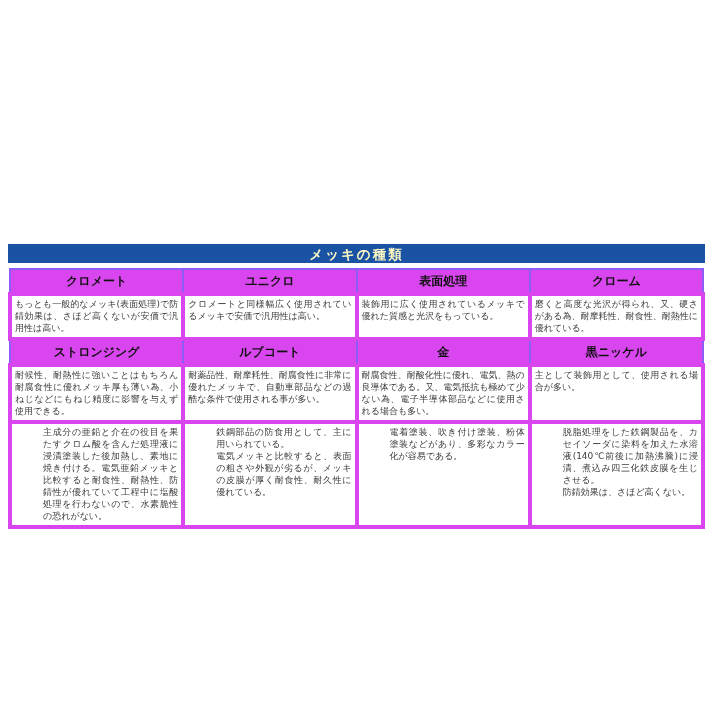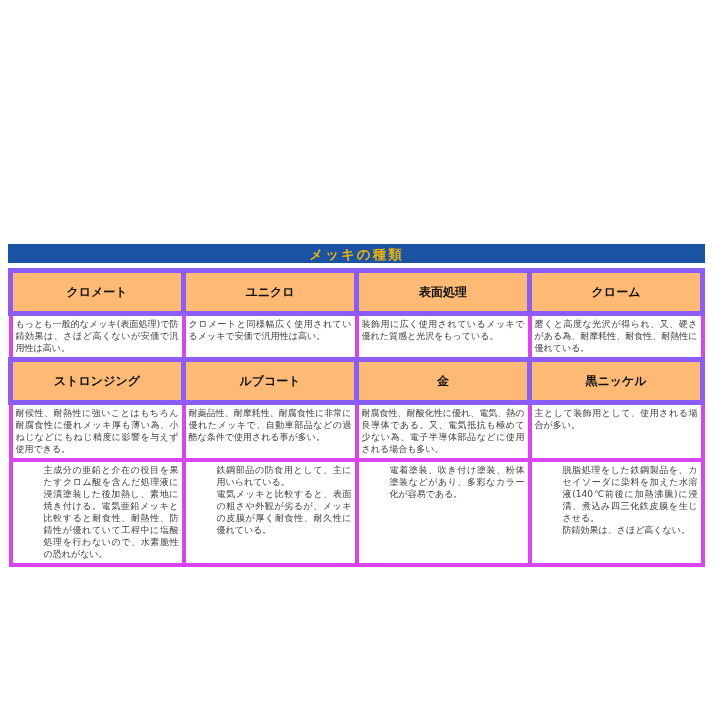--- a/index.html
+++ b/index.html
@@ -16,41 +16,41 @@
     left: 8px;
     top: 244px;
     width: 697px;
   }
   .title-bar {
     height: 19px;
     background: #1b53a4;
     text-align: center;
   }
   .title-bar span {
-    color: #eab308;
+    color: #fef9c3;
     font-weight: bold;
     font-size: 13.5px;
     line-height: 19px;
     letter-spacing: 2px;
   }
   table.plating {
     margin-top: 5px;
     width: 697px;
     table-layout: fixed;
     border-collapse: collapse;
     border: 1px solid #7a7a7a;
   }
   table.plating th {
-    background: #fdba74;
-    border: 5px solid #8b5cf6;
+    background: #d946ef;
+    border: 2px solid #8b5cf6;
     font-size: 12px;
     font-weight: bold;
     color: #111111;
     height: 20px;
-    padding: 9px 2px;
+    padding: 1px 2px;
     text-align: center;
   }
   table.plating td {
     border: 4px solid #d946ef;
     background: #ffffff;
     vertical-align: top;
     font-size: 9px;
     line-height: 12px;
     color: #3c3c3c;
     padding: 2px 3px 3px 3px;

